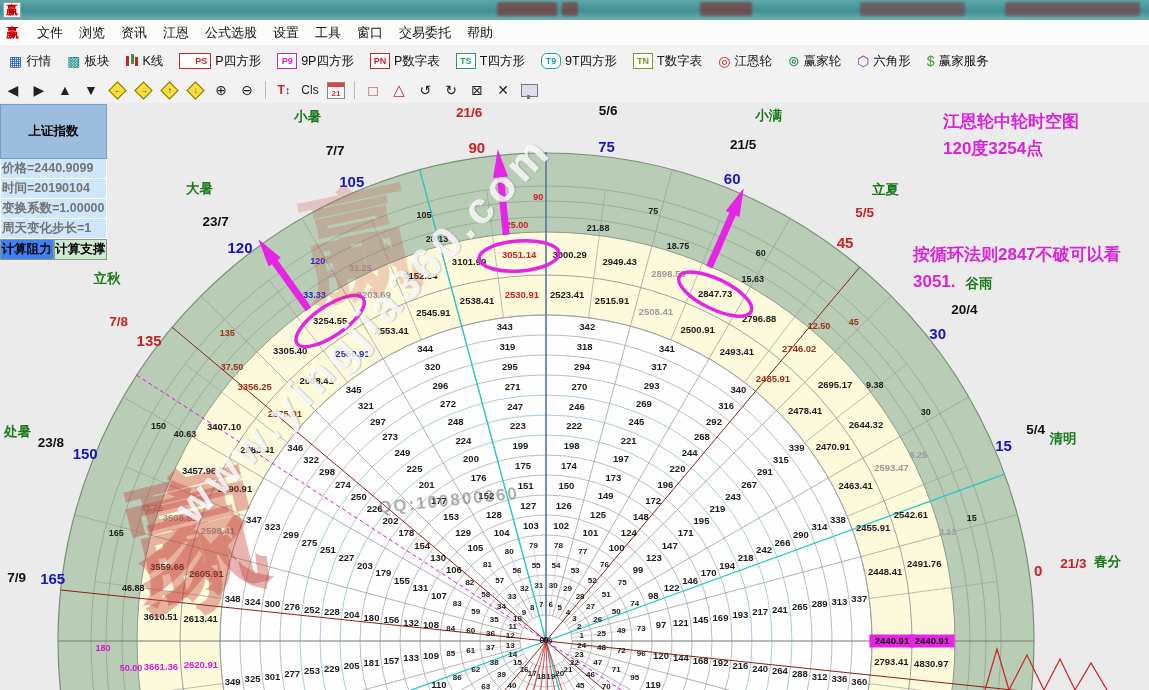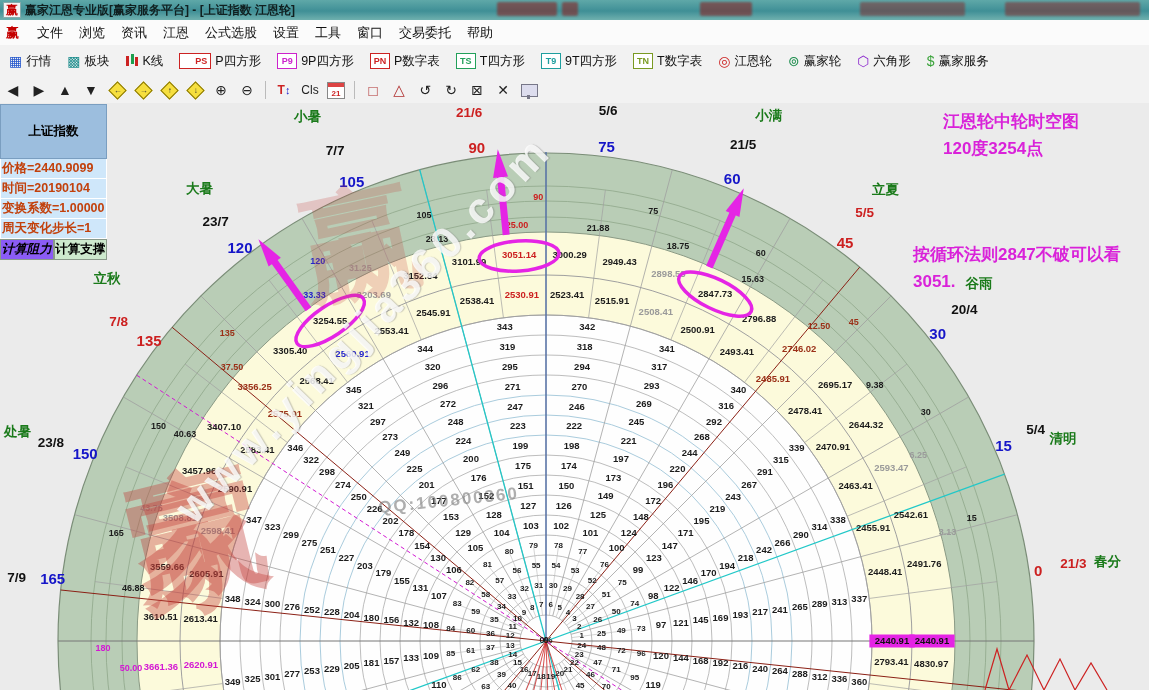--- a/index.html
+++ b/index.html
@@ -40,25 +40,25 @@
   .cal::before{content:"";position:absolute;left:0;top:0;width:100%;height:4px;background:#d44;}
   .proj{width:15px;height:11px;border:1.5px solid #778;background:#dde;position:relative;}
   .proj::after{content:"";position:absolute;left:5px;top:10px;width:3px;height:4px;background:#778;}
   
   .chart{position:absolute;left:0;top:103px;width:1149px;height:587px;background:#ebebeb;overflow:hidden;}
   .chart svg{position:absolute;left:0;top:0;}
   svg text{font-family:"Liberation Sans","DejaVu Sans",sans-serif;}
   
   .panel{position:absolute;left:0;top:1px;width:107px;font-size:12.5px;z-index:30;}
   .panel .hd{background:#9cbede;border:1px solid #7a9ec0;color:#000;font-weight:bold;text-align:center;padding:18px 0;}
-  .panel .row{background:#cfe7fa;border:1px solid #ffffff;border-top:none;color:#c2410c;font-weight:bold;
+  .panel .row{background:#cfe7fa;border:1px solid #ffffff;border-top:none;color:#737373;font-weight:bold;
     padding:1px 1px;white-space:nowrap;overflow:hidden;}
   .panel .btns{display:flex;}
   .panel .btn{flex:1;text-align:center;border:1px solid #8a9a8a;padding:1px 0;font-weight:bold;color:#000;cursor:default;}
-  .panel .btn.b1{background:#8b5cf6;font-style:italic;}
+  .panel .btn.b1{background:#3b82f6;}
   .panel .btn.b2{background:#cde9cd;}
   
   .anno{position:absolute;left:943px;top:5px;width:235px;color:#d922d9;font-size:17px;font-weight:bold;
     line-height:27px;z-index:25;}
   .anno2{position:absolute;left:913px;top:138px;width:240px;color:#d922d9;font-size:17px;font-weight:bold;
     line-height:27px;z-index:25;}
   
   .wm-big{position:absolute;left:95px;top:255px;font-size:135px;font-weight:bold;color:rgba(195,60,55,.38);
     transform:rotate(-14deg);z-index:5;line-height:120px;writing-mode:vertical-rl;letter-spacing:8px;}
   .wm-big2{position:absolute;left:300px;top:60px;font-size:120px;font-weight:bold;color:rgba(195,60,55,.22);
@@ -67,21 +67,20 @@
     color:rgba(255,255,255,.8);text-shadow:1px 1px 1px rgba(120,120,120,.35);
     transform:rotate(-46deg);transform-origin:0 0;z-index:6;white-space:nowrap;top:395px;}
   .wm-qq{position:absolute;left:378px;top:388px;font-size:17px;font-weight:bold;color:rgba(120,120,120,.6);
     transform:rotate(-6deg);z-index:6;letter-spacing:2px;}
 </style>
 </head>
 <body>
 
 <div class="titlebar">
   <span class="logo">赢</span>
-  <span class="ttl">赢家江恩专业版[赢家服务平台] - [上证指数 江恩轮]</span>
   <span class="blob" style="left:497px;width:60px"></span>
   <span class="blob" style="left:562px;width:16px"></span>
   <span class="blob" style="left:700px;width:52px"></span>
   <span class="blob" style="left:860px;width:105px;opacity:.8"></span>
   <span class="blob" style="left:1005px;width:135px;opacity:.85"></span>
 </div>
 
 <div class="menubar">
   <span class="logo2">赢</span>
   <span id="menu-items"><span class="menu-item">文件</span><span class="menu-item">浏览</span><span class="menu-item">资讯</span><span class="menu-item">江恩</span><span class="menu-item">公式选股</span><span class="menu-item">设置</span><span class="menu-item">工具</span><span class="menu-item">窗口</span><span class="menu-item">交易委托</span><span class="menu-item">帮助</span></span>
@@ -112,21 +111,21 @@
     </span>
     <span class="tb1-item">
       <span class="badge" style="color: rgb(204, 34, 34);">PN</span>
       <span>P数字表</span>
     </span>
     <span class="tb1-item">
       <span class="badge" style="color: rgb(34, 160, 90);">TS</span>
       <span>T四方形</span>
     </span>
     <span class="tb1-item">
-      <span class="badge" style="color: rgb(30, 158, 158);">T9</span>
+      <span class="badge" style="color: rgb(30, 158, 158); border-radius: 6px;">T9</span>
       <span>9T四方形</span>
     </span>
     <span class="tb1-item">
       <span class="badge" style="color: rgb(122, 154, 34);">TN</span>
       <span>T数字表</span>
     </span>
     <span class="tb1-item">
       <span class="gicon" style="color: rgb(204, 34, 34);">◎</span>
       <span>江恩轮</span>
     </span>

